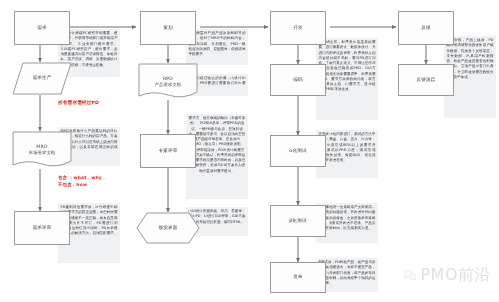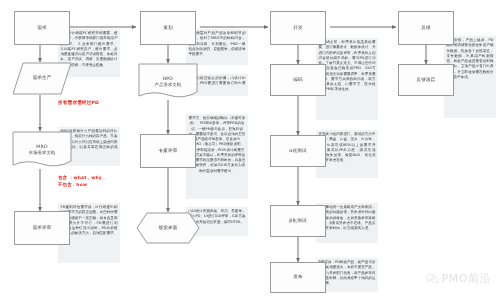--- a/index.html
+++ b/index.html
@@ -67,21 +67,21 @@
 
   
   #watermark{
     position:absolute;
     right:8px;bottom:16px;
     display:flex;align-items:center;gap:3px;
     opacity:.42;
     z-index:6;
   }
   #watermark .wm-text{
-    font-size:11px;
+    font-size:16px;
     color:#b6b6b6;
     letter-spacing:.5px;
     font-family:"DejaVu Sans","Liberation Sans",sans-serif;
   }
   svg.lines{position:absolute;left:0;top:0;width:499px;height:302px;z-index:1;}
 </style>
 </head>
 <body>
 
 <div id="canvas">

